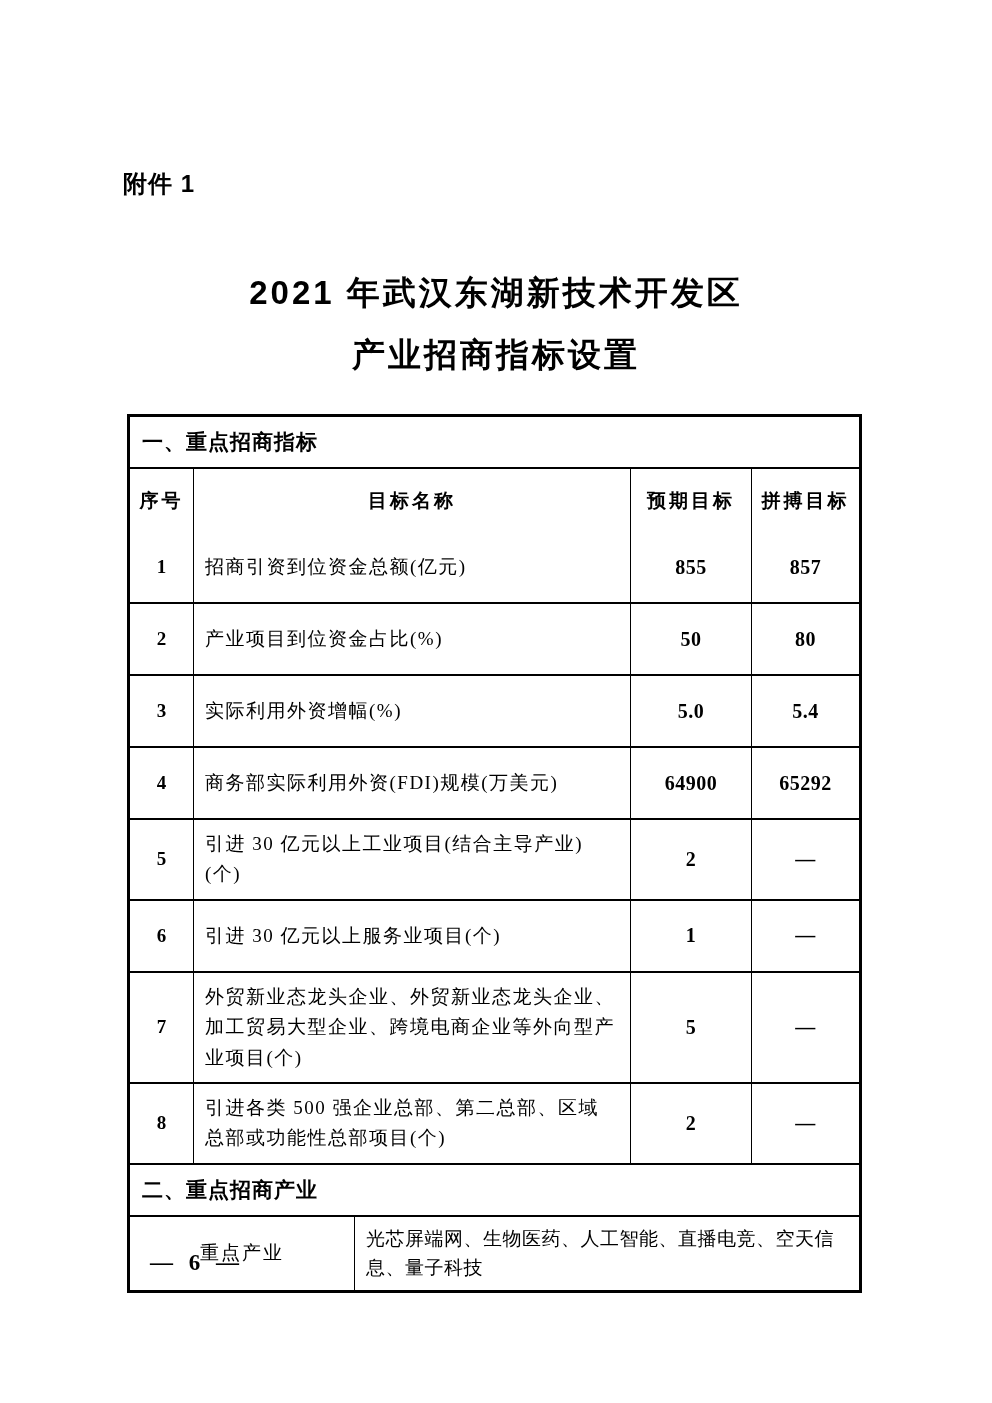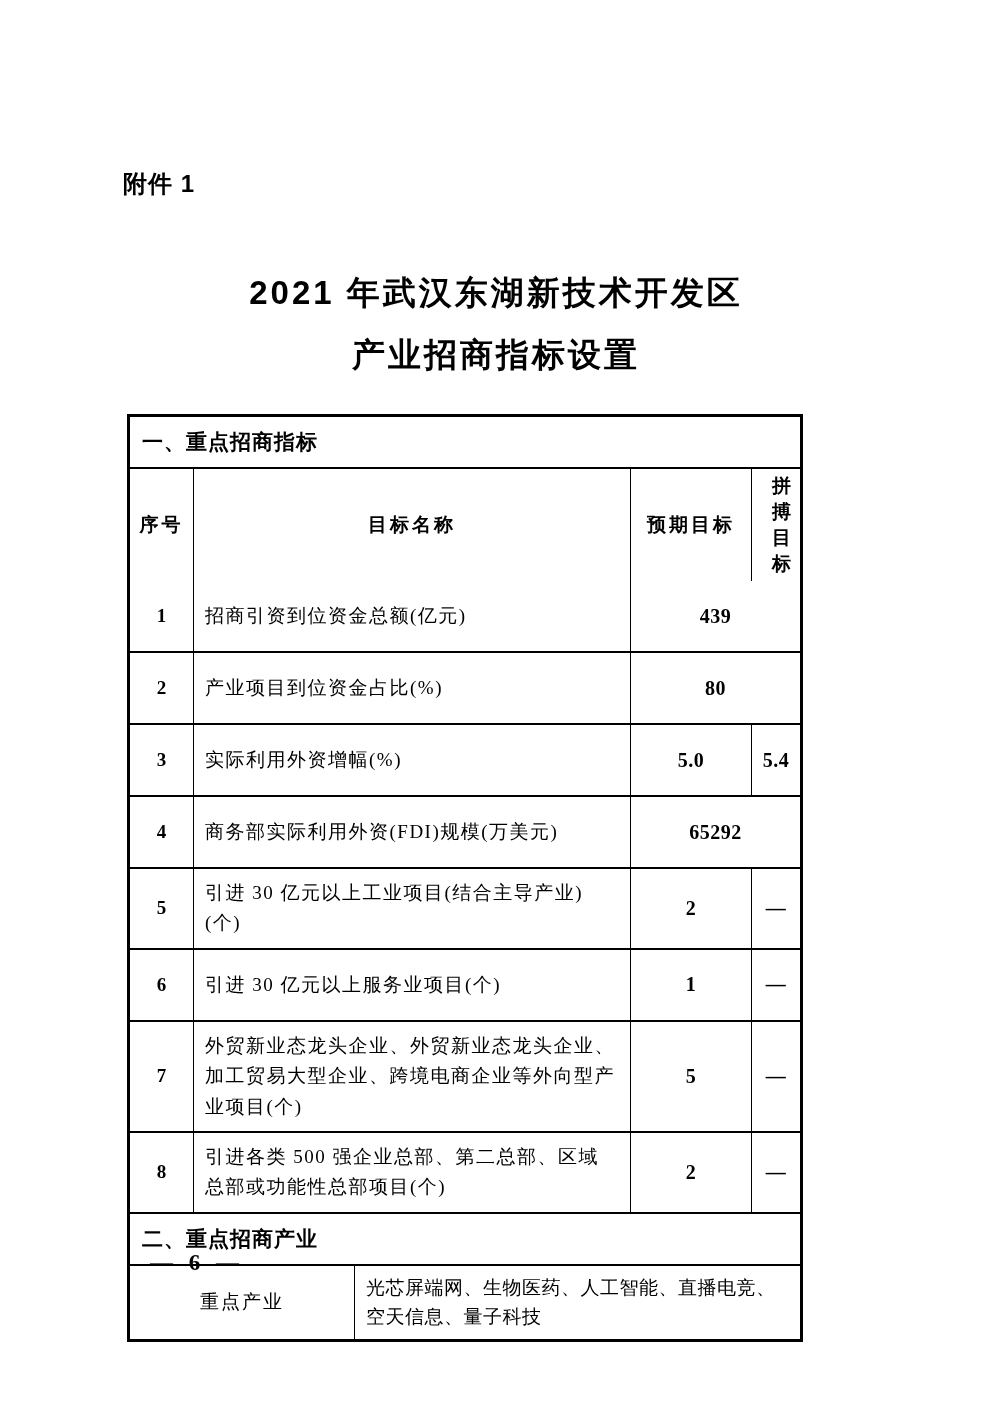--- a/index.html
+++ b/index.html
@@ -29,21 +29,21 @@
     font-weight: bold;
     font-size: 33px;
   }
   .doc-title .title-line {
     line-height: 62px;
     letter-spacing: 3px;
   }
   .table-wrap {
     position: absolute;
     left: 127px; top: 414px;
-    width: 676px;
+    width: 735px;
     border: 3px solid #000;
     box-sizing: border-box;
     background: #fff;
   }
   .trow {
     display: flex;
     align-items: stretch;
     border-top: 2px solid #000;
   }
   .trow:first-child { border-top: none; }
@@ -141,39 +141,42 @@
     <div class="tcell colhead-cell col-no">序号</div>
     <div class="tcell colhead-cell col-name">目标名称</div>
     <div class="tcell colhead-cell col-expect">预期目标</div>
     <div class="tcell colhead-cell col-strive">拼搏目标</div>
   </div>
 
   <div>
   <div class="trow data-row">
     <div class="tcell no-cell col-no">1</div>
     <div class="tcell name-cell col-name">招商引资到位资金总额(亿元)</div>
-    <div class="tcell value-cell col-strive">439</div>
+    <div class="tcell value-cell col-expect">855</div>
+    <div class="tcell value-cell col-strive">857</div>
   </div>
 
   <div class="trow data-row">
     <div class="tcell no-cell col-no">2</div>
     <div class="tcell name-cell col-name">产业项目到位资金占比(%)</div>
+    <div class="tcell value-cell col-expect">50</div>
     <div class="tcell value-cell col-strive">80</div>
   </div>
 
   <div class="trow data-row">
     <div class="tcell no-cell col-no">3</div>
     <div class="tcell name-cell col-name">实际利用外资增幅(%)</div>
     <div class="tcell value-cell col-expect">5.0</div>
     <div class="tcell value-cell col-strive">5.4</div>
   </div>
 
   <div class="trow data-row">
     <div class="tcell no-cell col-no">4</div>
     <div class="tcell name-cell col-name">商务部实际利用外资(FDI)规模(万美元)</div>
+    <div class="tcell value-cell col-expect">64900</div>
     <div class="tcell value-cell col-strive">65292</div>
   </div>
 
   <div class="trow data-row">
     <div class="tcell no-cell col-no">5</div>
     <div class="tcell name-cell col-name">引进 30 亿元以上工业项目(结合主导产业)(个)</div>
     <div class="tcell value-cell col-expect">2</div>
     <div class="tcell value-cell col-strive">—</div>
   </div>
 

